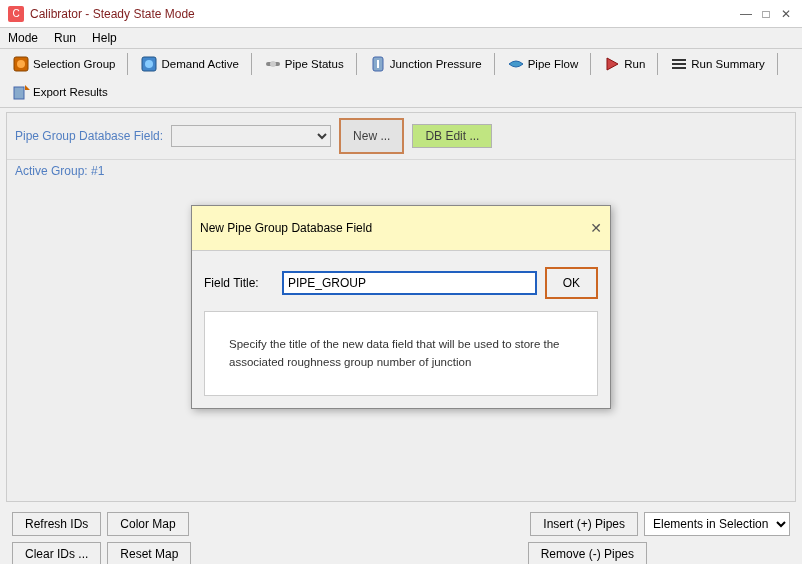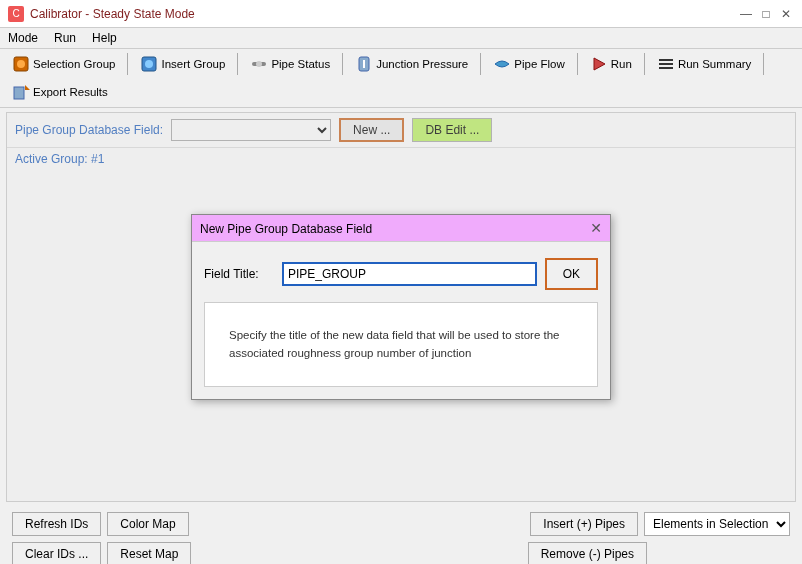--- a/index.html
+++ b/index.html
@@ -122,21 +122,21 @@
       background: #fff;
       font-size: 12px;
       padding: 0 4px;
     }
     .new-btn {
       padding: 2px 12px;
       background: #f0f0f0;
       border: 2px solid #cc6622;
       cursor: pointer;
       font-size: 12px;
-      height: 24px;
+      height: 36px;
     }
     .db-edit-btn {
       padding: 2px 12px;
       background: #bef264;
       border: 1px solid #aaa;
       cursor: pointer;
       font-size: 12px;
       height: 24px;
     }
 
@@ -156,25 +156,25 @@
       justify-content: center;
       z-index: 10;
     }
     .modal {
       background: #f0f0f0;
       border: 1px solid #888;
       box-shadow: 2px 2px 8px rgba(0,0,0,0.3);
       width: 420px;
     }
     .modal-title-bar {
-      background: #f0abfc;
-      display: flex;
-      align-items: flex-end;
+      background: #fef9c3;
+      display: flex;
+      align-items: center;
       justify-content: space-between;
-      padding: 5px 8px;
+      padding: 14px 8px;
       border-bottom: 1px solid #ccc;
     }
     .modal-title { font-size: 12px; font-weight: normal; color: #000; }
     .modal-close-btn {
       background: transparent; border: none; cursor: pointer;
       font-size: 14px; color: #555;
     }
     .modal-body { padding: 16px 12px 12px 12px; }
     .modal-field-row {
       display: flex;
@@ -282,21 +282,21 @@
     <span>Selection Group</span>
   </button>
   <div class="separator"></div>
   <button class="toolbar-btn">
     <span class="toolbar-icon">
       <svg class="icon-svg" viewBox="0 0 18 18">
           <rect x="2" y="2" width="14" height="14" rx="2" fill="#4488cc" stroke="#225588" stroke-width="1"></rect>
           <circle cx="9" cy="9" r="4" fill="#88ccff"></circle>
         </svg>
     </span>
-    <span>Insert Group</span>
+    <span>Demand Active</span>
   </button>
   <div class="separator"></div>
   <button class="toolbar-btn">
     <span class="toolbar-icon">
       <svg class="icon-svg" viewBox="0 0 18 18">
           <rect x="2" y="7" width="14" height="4" rx="2" fill="#888"></rect>
           <circle cx="9" cy="9" r="3" fill="#ccc"></circle>
         </svg>
     </span>
     <span>Pipe Status</span>

